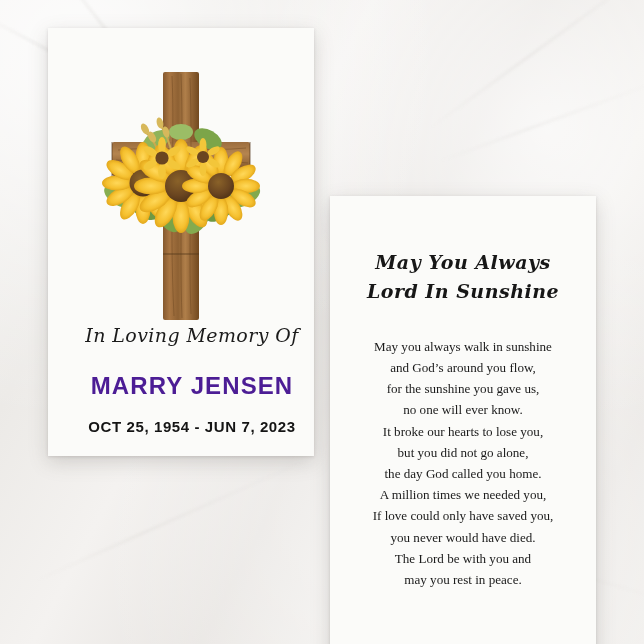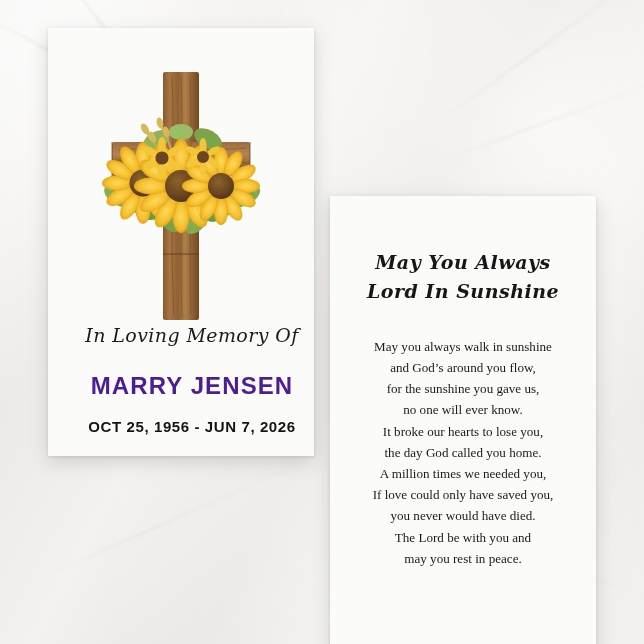--- a/index.html
+++ b/index.html
@@ -288,36 +288,37 @@
             </g>
             <circle cx="0" cy="0" r="12" fill="#6a4520"></circle>
           </g>
         </g>
       </svg>
     </div>
 
     <div class="front-text">
       <p class="memory-line">In Loving Memory Of</p>
       <p class="deceased-name">MARRY JENSEN</p>
-      <p class="deceased-dates">OCT 25, 1956 - JUN 7, 2026</p>
+      <p class="deceased-dates">OCT 25, 1954 - JUN 7, 2023</p>
     </div>
   </div>
 
   <div class="card card-back">
     <div class="back-inner">
       <h2 class="verse-title">
         <span>May You Always</span>
         <span>Lord In Sunshine</span>
       </h2>
       <p class="verse-body">
         <span>May you always walk in sunshine</span>
         <span>and God’s around you flow,</span>
         <span>for the sunshine you gave us,</span>
         <span>no one will ever know.</span>
         <span>It broke our hearts to lose you,</span>
+        <span>but you did not go alone,</span>
         <span>the day God called you home.</span>
         <span>A million times we needed you,</span>
         <span>If love could only have saved you,</span>
         <span>you never would have died.</span>
         <span>The Lord be with you and</span>
         <span>may you rest in peace.</span>
       </p>
     </div>
   </div>
 

